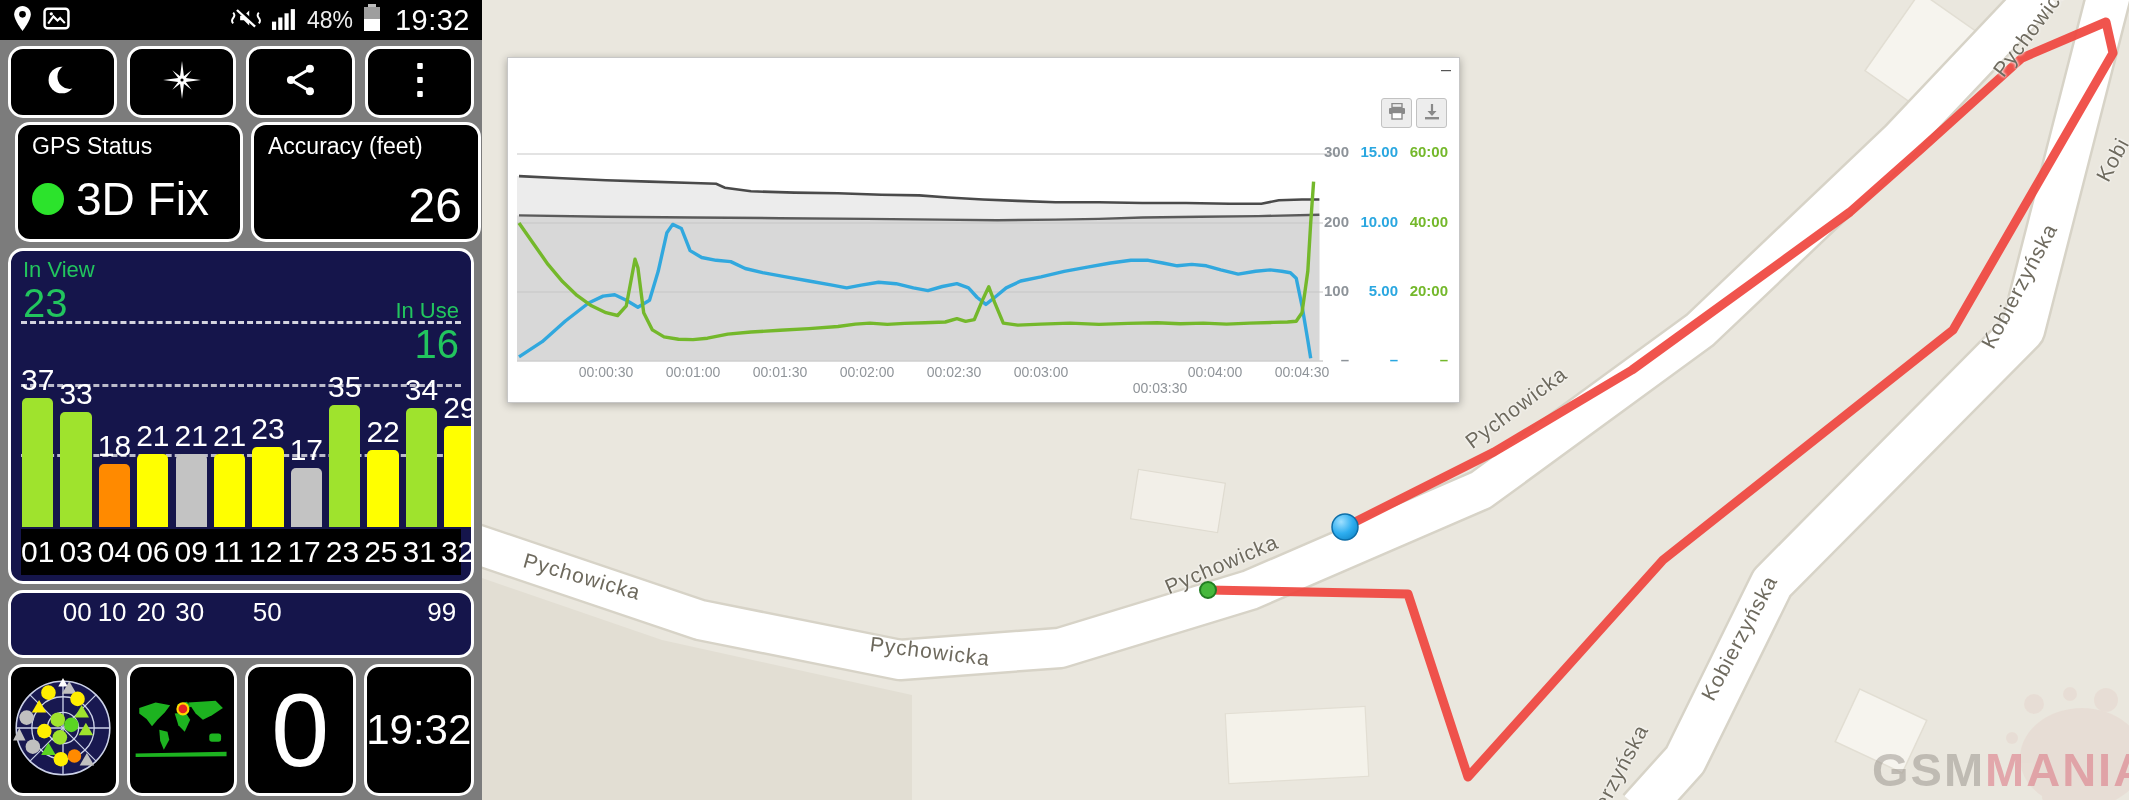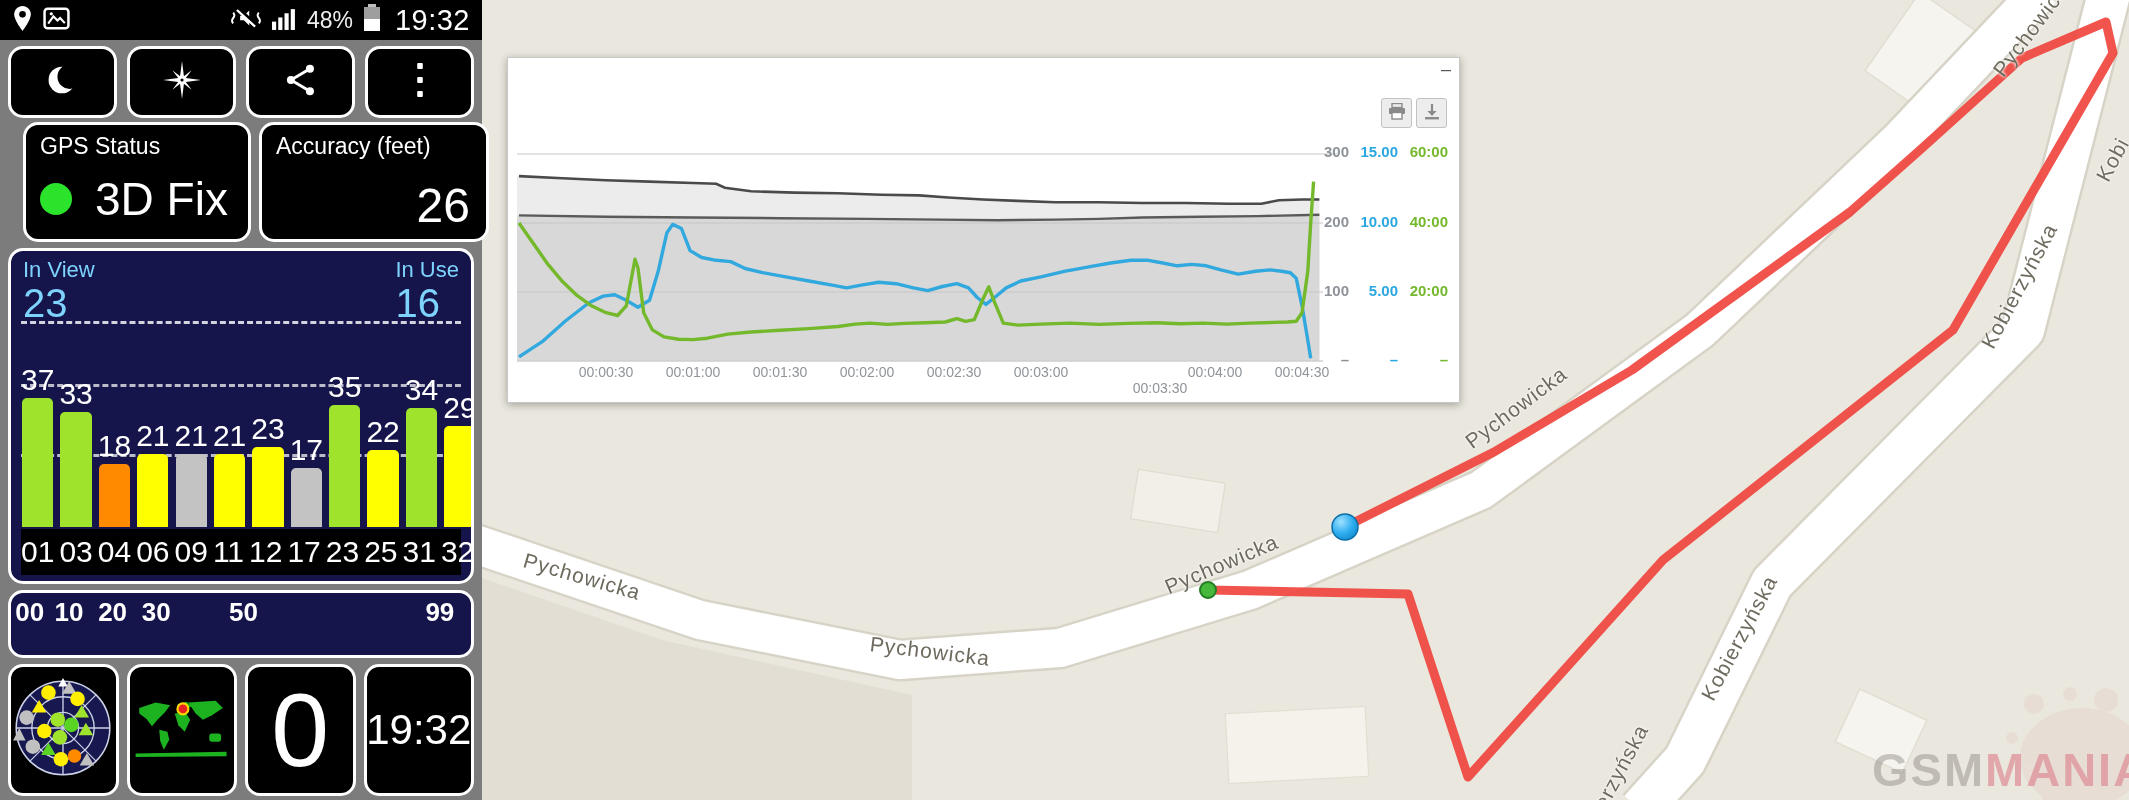--- a/index.html
+++ b/index.html
@@ -8,53 +8,53 @@
   
   .left-panel{position:absolute;left:0;top:0;width:482px;height:800px;background:#7c7c7c;z-index:5;}
   .status-bar{position:absolute;top:0;left:0;width:482px;height:40px;background:#000;display:flex;
       align-items:center;padding:0 12px;box-sizing:border-box;gap:10px;color:#fff;}
   .sb-spacer{flex:1;}
   .sb-time{font-size:29px;color:#fff;margin-left:4px;letter-spacing:0.5px;}
   .sb-batt-pct{font-size:23px;color:#eee;}
   .qbtn-row{position:absolute;top:46px;left:8px;width:466px;height:72px;display:flex;gap:10px;}
   .qbtn{flex:1;background:#000;border:3px solid #fff;border-radius:15px;display:flex;align-items:center;
       justify-content:center;box-sizing:border-box;}
-  .info-row{position:absolute;top:122px;left:16px;width:466px;height:120px;display:flex;gap:8px;padding-left:7px;}
+  .info-row{position:absolute;top:122px;left:8px;width:466px;height:120px;display:flex;gap:8px;padding-left:7px;}
   .card{background:#000;border:3px solid #fff;border-radius:15px;box-sizing:border-box;color:#fff;}
   .gps-card{flex:0 0 228px;padding:8px 14px;}
   .acc-card{flex:1;padding:8px 14px;position:relative;}
   .card-label{font-size:23px;color:#fff;}
-  .fix-row{display:flex;align-items:center;gap:23px;margin-top:12px;}
+  .fix-row{display:flex;align-items:center;gap:12px;margin-top:12px;}
   .fix-dot{width:32px;height:32px;border-radius:50%;}
   .fix-text{font-size:46px;}
   .acc-value{position:absolute;right:16px;bottom:6px;font-size:48px;}
   
   .sat-panel{position:absolute;top:248px;left:8px;width:466px;height:336px;background:#15154b;
       border:3px solid #fff;border-radius:15px;box-sizing:border-box;overflow:hidden;}
-  .sat-head{position:absolute;top:6px;left:12px;right:12px;display:flex;justify-content:space-between;color:#7dd3fc;}
+  .sat-head{position:absolute;top:6px;left:12px;right:12px;display:flex;justify-content:space-between;color:#22c55e;}
   .sat-head .lbl{font-size:22px;}
   .sat-head .val{font-size:40px;line-height:40px;}
-  .sat-head .right{}
+  .sat-head .right{text-align:right;margin-top:41px;}
   .sat-sep{position:absolute;top:70px;left:10px;right:10px;border-top:3px dashed #d3d3de;}
   .bars-region{position:absolute;top:76px;left:10px;right:10px;bottom:54px;}
   .sat-grid{position:absolute;left:0;right:0;border-top:3px dashed rgba(216,216,224,0.85);}
   .bars-flex{position:absolute;left:0;right:0;top:0;bottom:0;display:flex;gap:5px;align-items:flex-end;}
   .sat-col{flex:1;display:flex;flex-direction:column;justify-content:flex-end;align-items:center;height:100%;}
   .sat-val{font-size:30px;color:#fff;margin-bottom:1px;}
   .sat-bar{width:94%;border-radius:5px 5px 0 0;}
   .id-strip{position:absolute;left:10px;right:10px;bottom:6px;height:46px;background:#000;display:flex;
       gap:5px;align-items:center;}
   .sat-id{flex:1;text-align:center;font-size:30px;color:#fff;}
   
   .snr-panel{position:absolute;top:590px;left:8px;width:466px;height:68px;background:#15154b;
       border:3px solid #fff;border-radius:15px;box-sizing:border-box;padding:4px 10px;color:#fff;}
   .snr-row1{display:flex;align-items:center;height:28px;}
   .snr-label{width:48px;font-size:26px;}
   .snr-bar{flex:1;height:25px;display:flex;margin-right:8px;}
-  .snr-ticks{position:relative;height:28px;margin-right:8px;font-weight:bold;}
+  .snr-ticks{position:relative;height:28px;margin-left:48px;margin-right:8px;}
   .snr-tick{position:absolute;top:0;font-size:26px;color:#fff;transform:translateX(-35%);}
   
   .bottom-row{position:absolute;top:664px;left:8px;width:466px;height:132px;display:flex;gap:8px;}
   .bcard{flex:1;background:#000;border:3px solid #fff;border-radius:15px;box-sizing:border-box;
       display:flex;align-items:center;justify-content:center;color:#fff;overflow:hidden;}
   .zero-text{font-size:104px;line-height:104px;}
   .bclock-text{font-size:42px;}
   
   .map{position:absolute;left:482px;top:0;width:1647px;height:800px;background:#eae7de;overflow:hidden;}
   .map svg.map-svg{position:absolute;left:0;top:0;}

